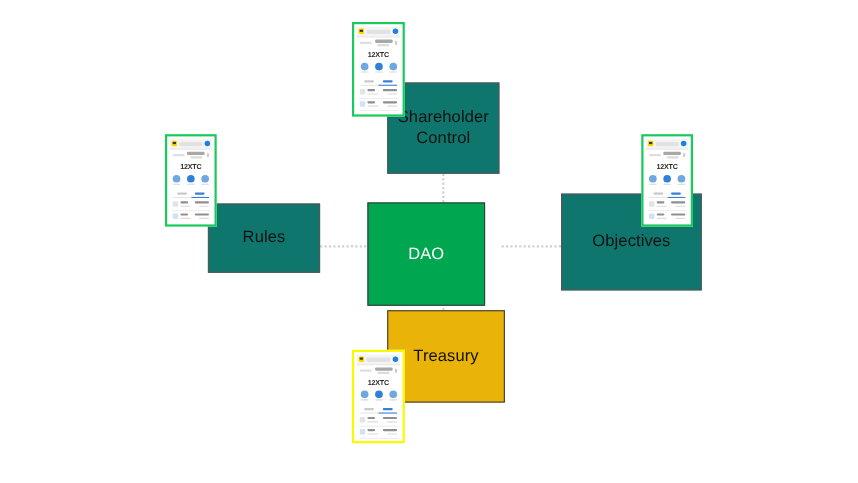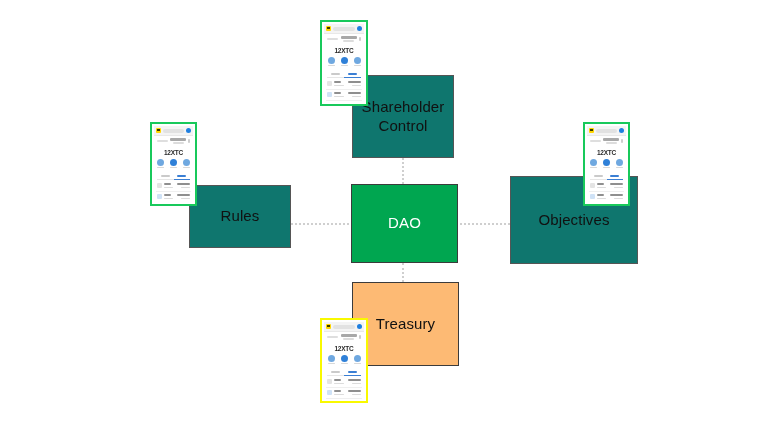--- a/index.html
+++ b/index.html
@@ -37,21 +37,21 @@
     align-items: center;
     justify-content: center;
     text-align: center;
     line-height: 1.25;
     font-size: 15px;
     color: #111111;
     letter-spacing: .1px;
   }
   .box.gray   { background: #0f766e; color: #111111; }
   .box.green  { background: #00a650; color: #ffffff; border-color: #3b3b3b; }
-  .box.yellow { background: #fdba74; color: #111111; border-color: #3b3b3b; }
+  .box.yellow { background: #eab308; color: #111111; border-color: #3b3b3b; }
 
   
   .phone {
     position: absolute;
     box-sizing: border-box;
     background: #ffffff;
     overflow: hidden;
   }
   .phone.green-frame  { border: 2.5px solid #18c95b; }
   .phone.yellow-frame { border: 2.5px solid #f9f900; }
@@ -197,21 +197,21 @@
   </div>
 
   <div class="box gray" style="left:510px; top:176px; width:128px; height:88px;">
     <span>Objectives</span>
   </div>
 
   <div class="box yellow" style="left:352px; top:282px; width:107px; height:84px;">
     <span>Treasury</span>
   </div>
 
-  <div class="box green" style="left:351px; top:184px; width:107px; height:79px;justify-content:center;">
+  <div class="box green" style="left:334px; top:184px; width:107px; height:94px;justify-content:center;">
     <span>DAO</span>
   </div>
 
   <div class="phone green-frame" style="left:320px; top:20px; width:48px; height:86px;">
     <div class="ph-inner">
       <div class="ph-head">
         <div class="ph-logo"></div>
         <div class="ph-search"></div>
         <div class="ph-avatar"></div>
       </div>

